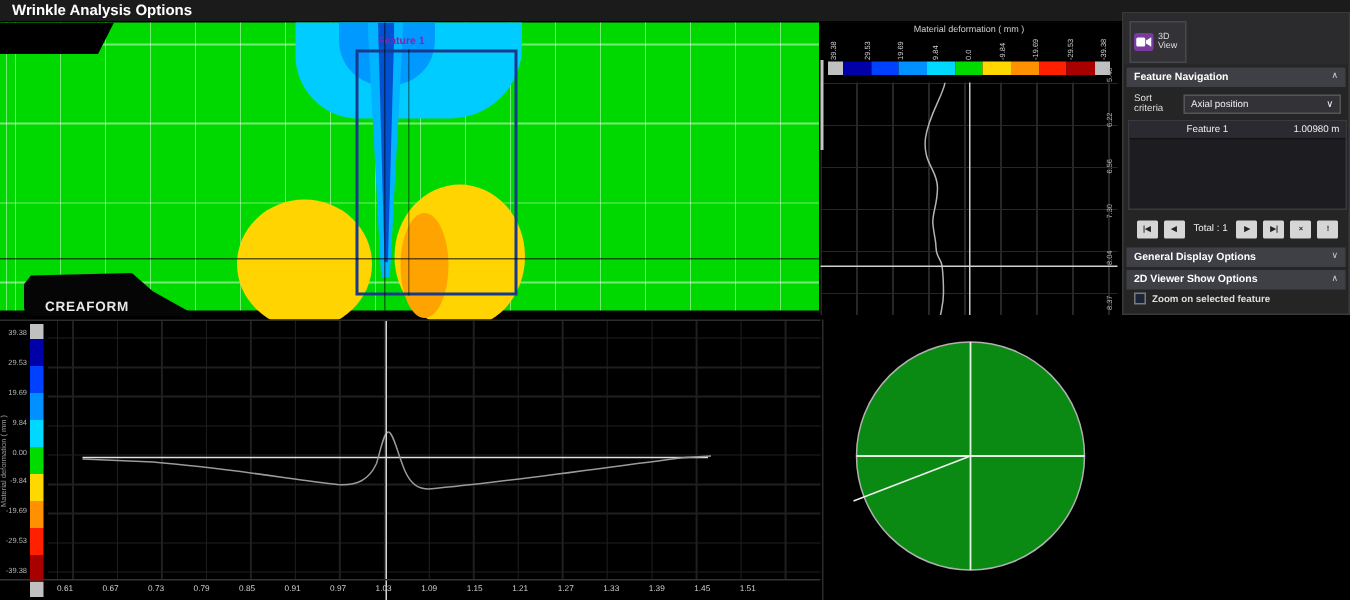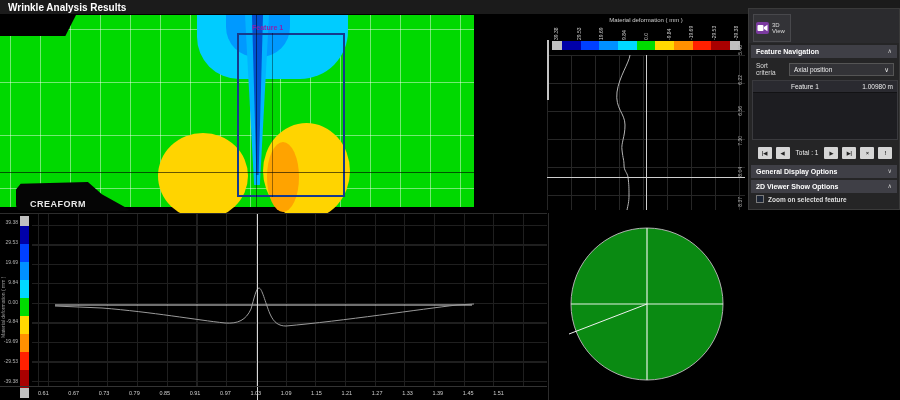--- a/index.html
+++ b/index.html
@@ -2,21 +2,21 @@
 <html><head>
 <meta charset="utf-8">
 <style>
   html,body{margin:0;padding:0;background:#000;}
   *{box-sizing:border-box;font-family:"Liberation Sans",sans-serif;}
   #app{position:relative;width:900px;height:400px;background:#000;overflow:hidden;}
   .titlebar{position:absolute;left:0;top:0;width:900px;height:15px;background:#1b1b1b;color:#fff;
     font-size:10px;font-weight:bold;line-height:15px;padding-left:8px;border-bottom:1px solid #000;}
   
   .map-panel{position:absolute;left:0;top:15px;width:546px;height:196px;background:#000;}
-  .map-field{position:absolute;left:0;top:0;width:474px;height:192px;background:#00d900;
+  .map-field{position:absolute;left:0;top:0;width:546px;height:192px;background:#00d900;
     background-image:
       repeating-linear-gradient(to right, rgba(255,255,255,.45) 0 1px, transparent 1px 30px),
       repeating-linear-gradient(to bottom, rgba(255,255,255,.45) 0 1px, transparent 1px 53px);
     background-position:10px 0,0 14px;}
   .map-black-corner{position:absolute;left:0;top:0;width:76px;height:21px;background:#000;
     clip-path:polygon(0 0,100% 0,86% 100%,0 100%);}
   .blob{position:absolute;border-radius:50%;}
   .cyan-region{position:absolute;left:197px;top:0;width:151px;height:64px;background:#00ccff;
     border-radius:0 0 48px 42px;}
   .blue-region{position:absolute;left:226px;top:0;width:64px;height:42px;background:#0099ff;
@@ -100,21 +100,21 @@
   .hprof-xticks span{font-size:5.5px;color:#cfcfcf;}
   
   .xsec-panel{position:absolute;left:548px;top:213px;width:352px;height:187px;background:#000;border-left:1px solid #2c2c2c;}
   .divider-v-top{position:absolute;left:746px;top:15px;width:2px;height:195px;background:#000;}
 </style>
 </head>
 <body>
 
 <div id="app">
 
-  <div class="titlebar">Wrinkle Analysis Results</div>
+  <div class="titlebar">Wrinkle Analysis Options</div>
 
   <div class="map-panel">
     <div class="map-field">
       <div class="cyan-region"></div>
       <div class="blue-region"></div>
       <div class="plume-outer"></div>
       <div class="plume-core"></div>
       <div class="blob yellow-left"></div>
       <div class="blob yellow-right"></div>
       <div class="blob orange-core"></div>

